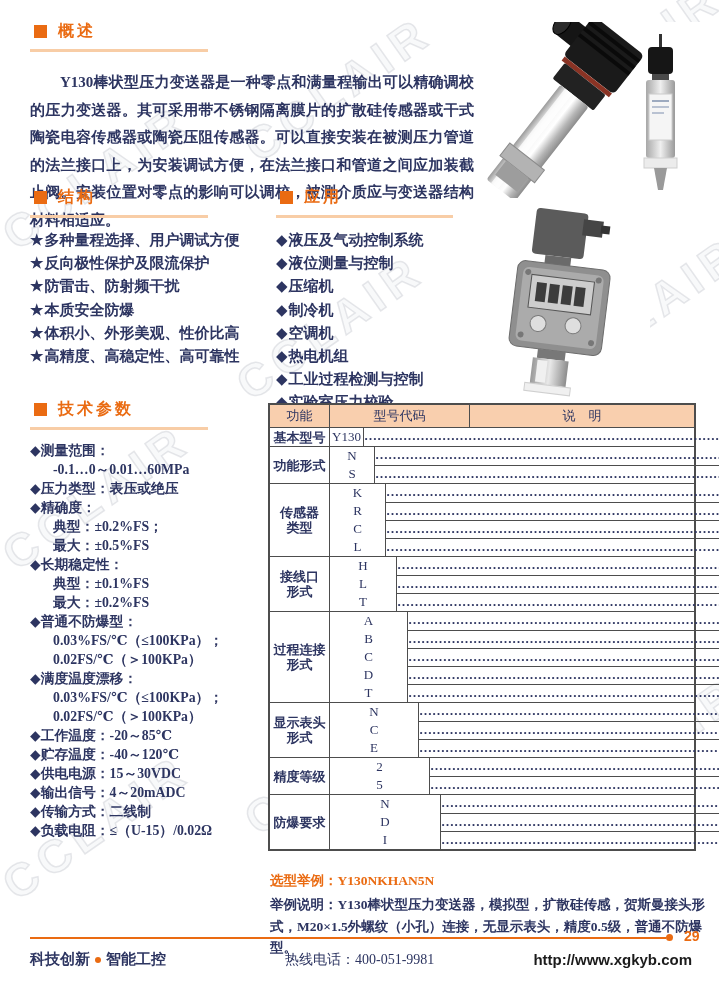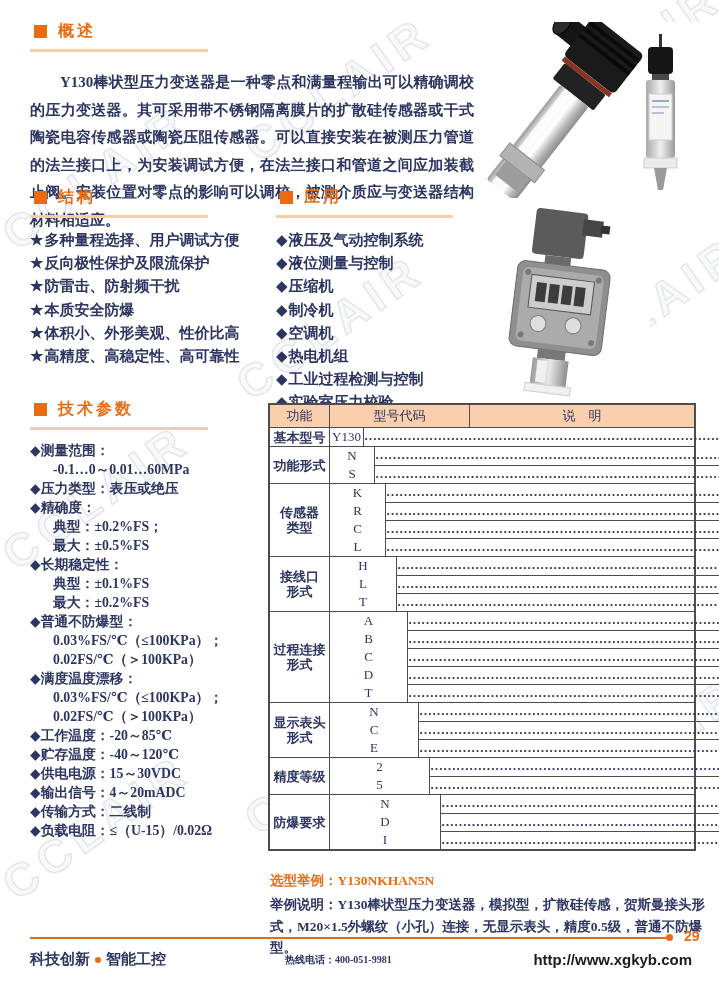--- a/index.html
+++ b/index.html
@@ -77,21 +77,21 @@
   .ex-desc{margin-top:4px;font-size:13.5px;line-height:21.5px;font-weight:bold;}
   
   #page-rule{position:absolute;left:30px;top:937px;width:636px;height:2px;background:var(--accent);}
   #page-dot{position:absolute;left:666px;top:934px;width:7px;height:7px;border-radius:50%;background:var(--accent);}
   #page-num{position:absolute;left:684px;top:928px;font-size:14px;font-weight:bold;color:var(--accent);
             font-family:"Liberation Sans","DejaVu Sans",sans-serif;}
   
   #footer{position:absolute;left:30px;top:950px;width:662px;display:flex;align-items:center;}
   .ft-slogan{display:flex;align-items:center;gap:5px;font-size:15px;font-weight:bold;width:255px;}
   .ft-dot{width:6px;height:6px;border-radius:50%;background:var(--accent);display:inline-block;}
-  .ft-hotline{font-size:10px;font-weight:bold;width:230px;}
+  .ft-hotline{font-size:14px;font-weight:normal;width:230px;}
   .ft-url{flex:1;text-align:right;font-size:15px;font-weight:bold;color:#1b1b1b;
           font-family:"Liberation Sans","DejaVu Sans",sans-serif;}
   
   .photo{position:absolute;background:#fff;}
   #photo1{left:476px;top:22px;width:240px;height:176px;}
   #photo2{left:488px;top:206px;width:162px;height:192px;}
 </style>
 </head>
 <body>
 

